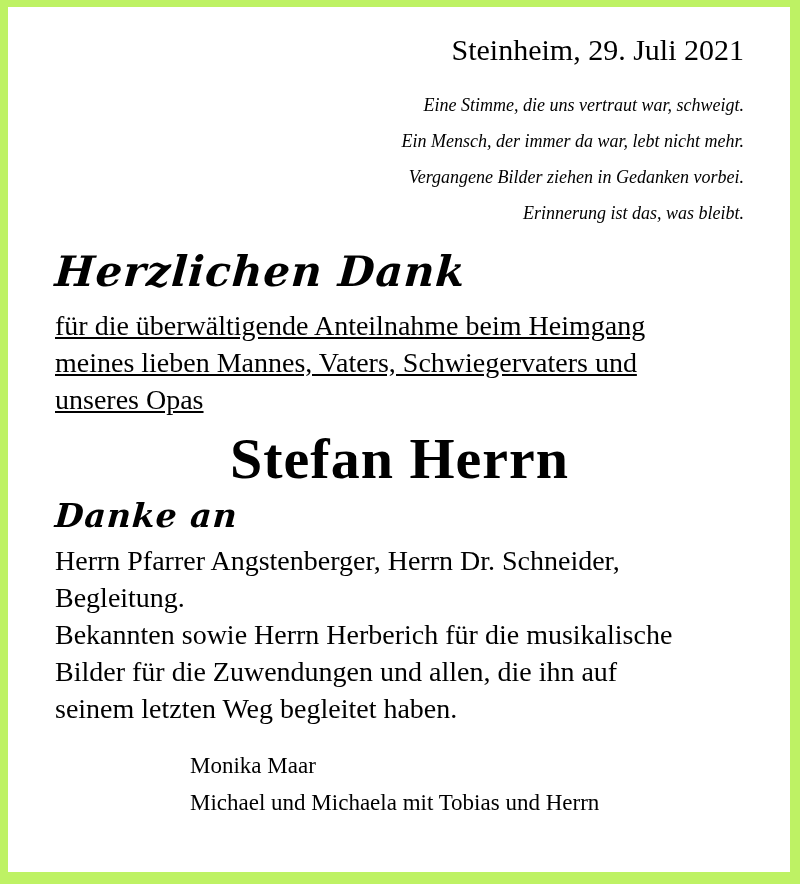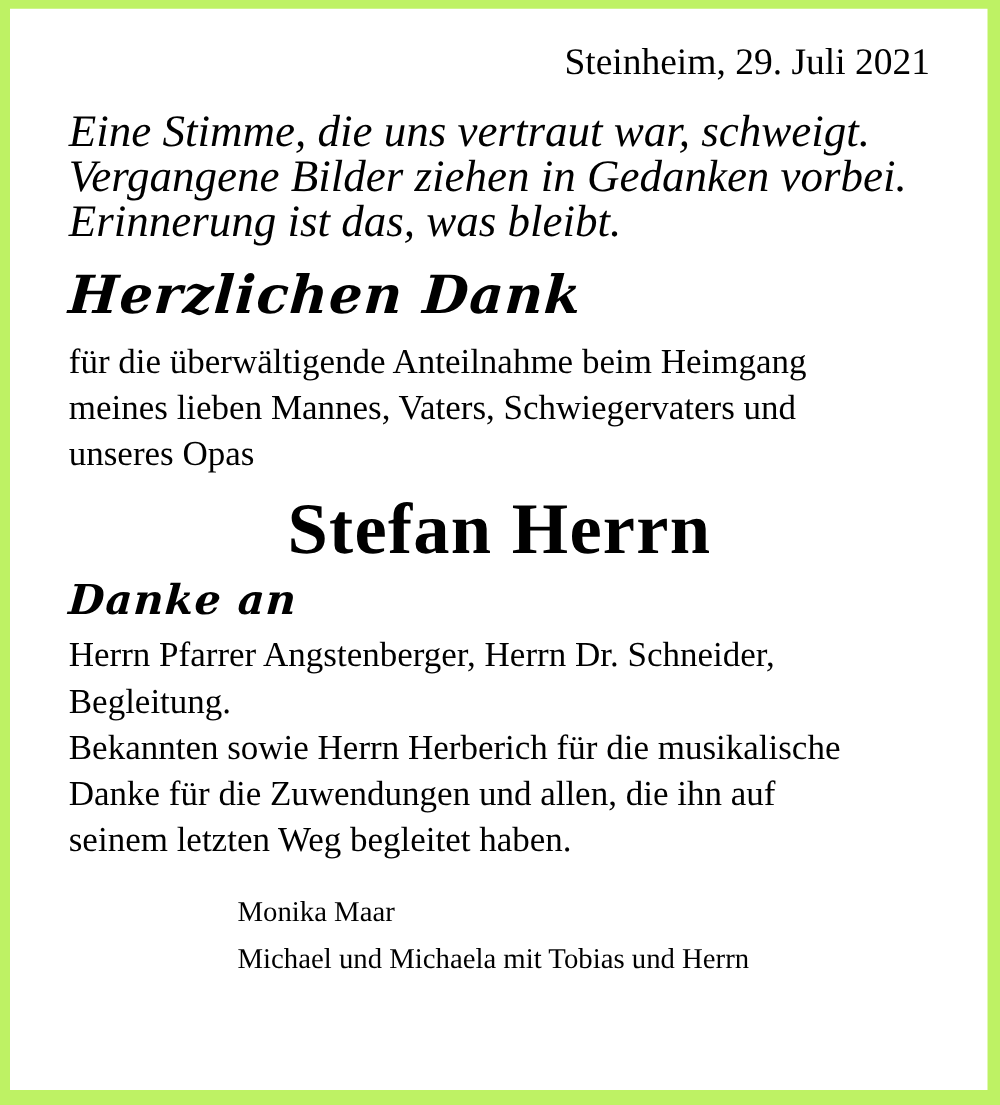--- a/index.html
+++ b/index.html
@@ -21,22 +21,23 @@
   .dateline {
     margin-top: 26px;
     text-align: right;
     font-size: 30px;
     line-height: 34px;
     white-space: nowrap;
   }
   .poem {
     margin-top: 20px;
     font-style: italic;
-    font-size: 36px;
+    font-size: 18px;
     line-height: 36px;
+    text-align: right;
   }
   .line { white-space: nowrap; }
   .script-heading {
     font-family: "DejaVu Serif", serif;
     font-style: italic;
     font-weight: bold;
     font-size: 42px;
     line-height: 58px;
     margin-top: 12px;
     letter-spacing: 1px;
@@ -46,21 +47,21 @@
   }
   .script-heading.small {
     font-size: 33px;
     line-height: 48px;
     margin-top: 2px;
   }
   .paragraph {
     font-size: 28px;
     line-height: 37px;
   }
-  .intro { margin-top: 6px; }
+  .intro { margin-top: 6px; text-decoration: underline; }
   .name {
     margin: 10px 0 0 0;
     text-align: center;
     font-size: 58px;
     line-height: 62px;
     font-weight: bold;
     letter-spacing: 1px;
     white-space: nowrap;
   }
   .ack { margin-top: 2px; }
@@ -74,41 +75,42 @@
 </head>
 <body>
 
 <div class="frame">
   <div class="page">
 
     <div class="dateline">Steinheim, 29. Juli 2021</div>
 
     <div class="poem">
       <div class="line">Eine Stimme, die uns vertraut war, schweigt.</div>
+      <div class="line">Ein Mensch, der immer da war, lebt nicht mehr.</div>
       <div class="line">Vergangene Bilder ziehen in Gedanken vorbei.</div>
       <div class="line">Erinnerung ist das, was bleibt.</div>
     </div>
 
     <div class="script-heading">Herzlichen Dank</div>
 
     <div class="paragraph intro">
       <div class="line">für die überwältigende Anteilnahme beim Heimgang</div>
       <div class="line">meines lieben Mannes, Vaters, Schwiegervaters und</div>
       <div class="line">unseres Opas</div>
     </div>
 
     <h1 class="name">Stefan Herrn</h1>
 
     <div class="script-heading small">Danke an</div>
 
     <div class="paragraph ack">
       <div class="line">Herrn Pfarrer Angstenberger, Herrn Dr. Schneider,</div>
       <div class="line">Begleitung.</div>
       <div class="line">Bekannten sowie Herrn Herberich für die musikalische</div>
-      <div class="line">Danke für die Zuwendungen und allen, die ihn auf</div>
+      <div class="line">Bilder für die Zuwendungen und allen, die ihn auf</div>
       <div class="line">seinem letzten Weg begleitet haben.</div>
     </div>
 
     <div class="signatures">
       <div class="line">Monika Maar</div>
       <div class="line">Michael und Michaela mit Tobias und Herrn</div>
     </div>
 
   </div>
 </div>

